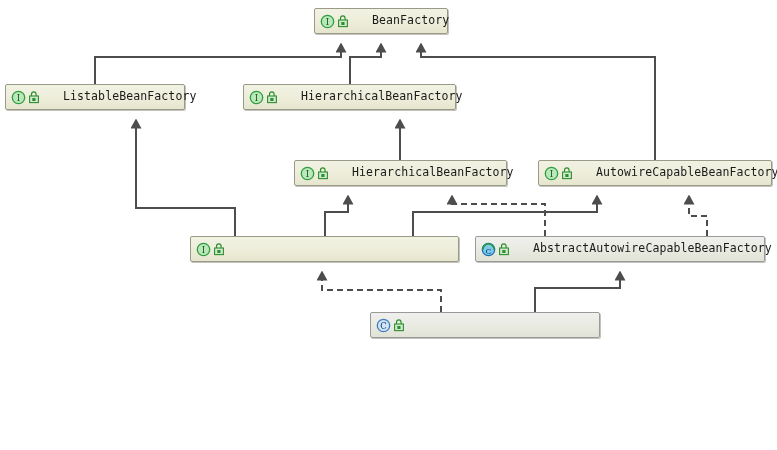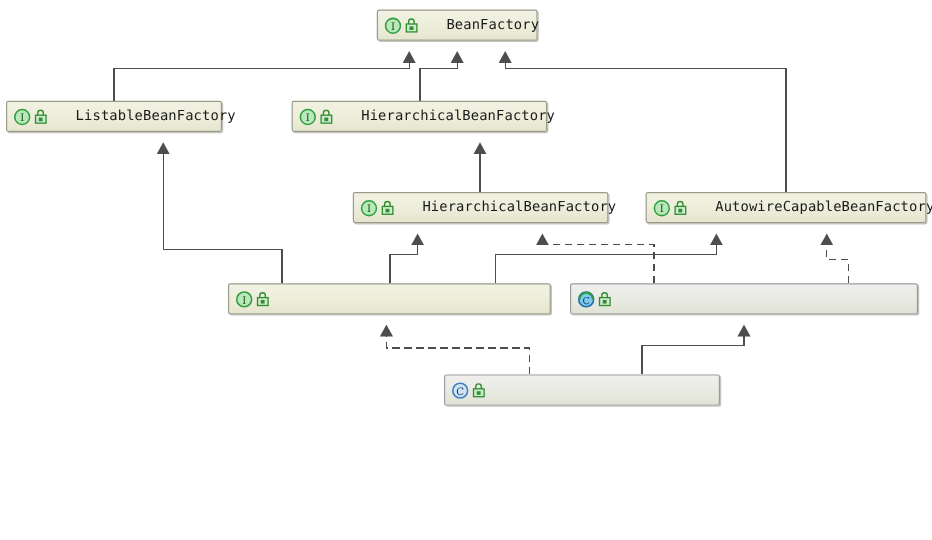--- a/index.html
+++ b/index.html
@@ -244,20 +244,21 @@
         <text x="7.5" y="11.5" text-anchor="middle" font-family="DejaVu Serif, serif" font-size="8" fill="#0d3b5c">C</text>
       </svg>
     </span>
     <span class="icon-wrap vis-icon">
       <svg width="12" height="13" viewBox="0 0 12 13">
         <path d="M3.5,5 L3.5,3.2 A2.3,2.3 0 0 1 8.1,3.2 L8.1,5" fill="none" stroke="#2f8f2f" stroke-width="1.2"></path>
         <rect x="1.6" y="5" width="8.8" height="6.6" fill="#cfe9cf" stroke="#2f8f2f" stroke-width="1.1"></rect>
         <rect x="4.3" y="7" width="3.2" height="3" fill="#2f8f2f"></rect>
       </svg>
     </span>
+    <span class="node-label">AbstractAutowireCapableBeanFactory</span>
   </div>
 
   <div class="uml-node klass" style="left: 370px; top: 312px; width: 230px;">
     <span class="icon-wrap type-icon">
       <svg width="15" height="15" viewBox="0 0 15 15">
         <circle cx="7.5" cy="7.5" r="6.2" fill="#cfe4f7" stroke="#3f7fc1" stroke-width="1.3"></circle>
         <text x="7.5" y="11" text-anchor="middle" font-family="DejaVu Serif, serif" font-size="8.5" fill="#14395c">C</text>
       </svg>
     </span>
     <span class="icon-wrap vis-icon">

